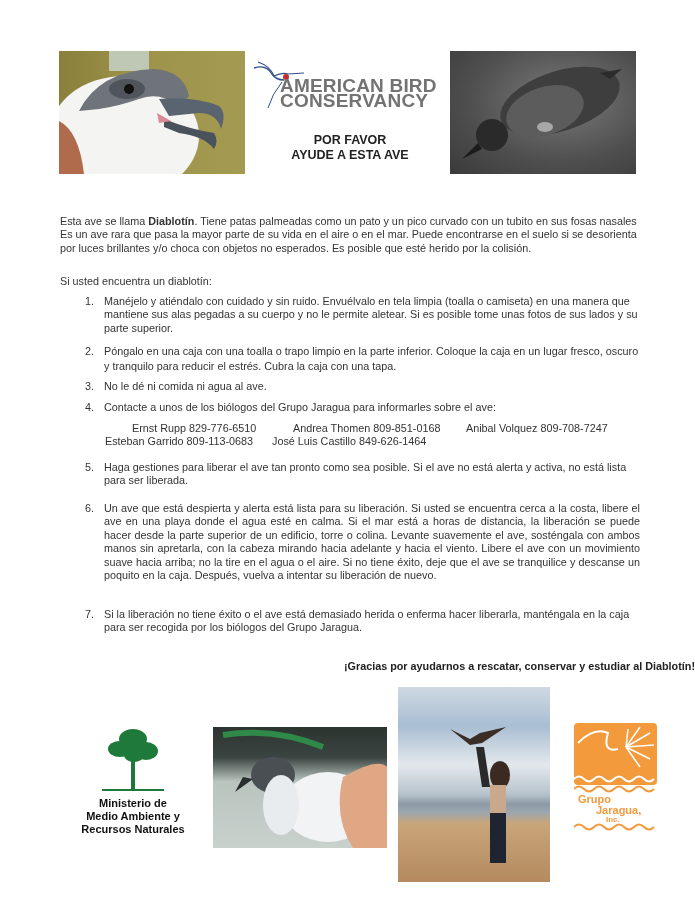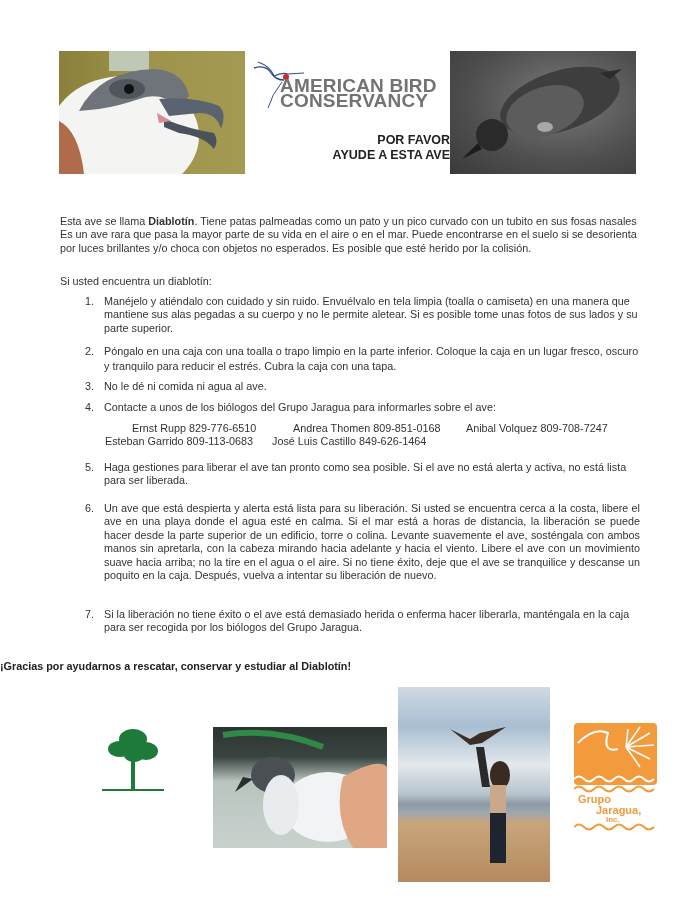--- a/index.html
+++ b/index.html
@@ -14,21 +14,21 @@
   #photo-burrow { left:450px; top:51px; width:186px; height:123px;
     background:radial-gradient(ellipse at 60% 40%,#7a7a7a 0%,#4e4e4e 60%,#3a3a3a 100%); }
 
   
   #abc-logo { left:252px; top:60px; width:150px; height:56px; }
   .abc-text { position:absolute; left:28px; font-weight:bold; color:#737373;
     font-size:19px; letter-spacing:0.2px; line-height:15px; white-space:nowrap; }
   #abc-line1 { top:18px; }
   #abc-line2 { top:33px;text-align:center; }
 
-  #title { left:250px; top:133px; width:200px; text-align:right;
+  #title { left:250px; top:133px; width:200px; text-align:center;
     font-weight:bold; font-size:12.5px; line-height:15px; color:#222; }
 
   
   .p { position:absolute; left:60px; width:580px; font-size:10.8px; line-height:13.4px; color:#333; }
   #intro { top:215px; }
   #lead { top:275px; }
 
   .li { position:absolute; left:85px; width:555px; font-size:10.8px; line-height:13.4px; color:#333; }
   .li .num { position:absolute; left:0; top:0; width:16px; }
   .li .txt { display:block; margin-left:19px; }
@@ -43,21 +43,21 @@
   #li7 { top:608px; }
 
   .contacts { position:absolute; left:105px; top:422px; font-size:10.8px; line-height:13px; color:#333; }
   .contact { position:absolute; white-space:nowrap; }
   #c0 { left:0; top:0;padding-left:27px; }
   #c1 { left:168px; top:0;margin-left:20px; }
   #c2 { left:361px; top:0; }
   #c3 { left:0; top:13px; }
   #c4 { left:167px; top:13px; }
 
-  #thanks { left:0; top:660px; width:695px; text-align:left; font-weight:bold;
+  #thanks { left:0; top:660px; width:695px; text-align:right; font-weight:bold;
     font-size:10.8px; color:#222; }
 
   
   #ministerio-logo { left:78px; top:725px; width:110px; height:115px; }
   #ministerio-text { position:absolute; left:0; top:72px; width:110px; text-align:center;
     font-weight:bold; font-size:11px; line-height:13px; color:#111; }
   #photo-towel { left:213px; top:727px; width:174px; height:121px;
     background:linear-gradient(180deg,#2c3430 0%,#3a4440 25%,#b9c4bf 45%,#c9d1cd 100%); }
   #photo-beach { left:398px; top:687px; width:152px; height:195px;
     background:linear-gradient(180deg,#cfd9e3 0%,#a9bed2 20%,#e3e8ec 40%,#b7c3cc 55%,#8d9aa5 60%,#9aa7b0 64%,#c9a57a 70%,#b48a5e 100%); }
@@ -154,20 +154,25 @@
 
 <div class="abs" id="ministerio-logo">
   <svg class="abs" style="left:20px;top:0" width="70" height="70" viewBox="0 0 70 70">
     <ellipse cx="35" cy="14" rx="14" ry="10" fill="#1e7a3a"></ellipse>
     <ellipse cx="22" cy="24" rx="12" ry="8" fill="#1e7a3a"></ellipse>
     <ellipse cx="48" cy="26" rx="12" ry="9" fill="#1e7a3a"></ellipse>
     <ellipse cx="36" cy="30" rx="10" ry="7" fill="#1e7a3a"></ellipse>
     <rect x="33" y="28" width="4" height="36" fill="#1e7a3a"></rect>
     <rect x="4" y="64" width="62" height="2" fill="#1e7a3a"></rect>
   </svg>
+  <div id="ministerio-text">
+    <div>Ministerio de</div>
+    <div>Medio Ambiente y</div>
+    <div>Recursos Naturales</div>
+  </div>
 </div>
 
 <div class="photo" id="photo-towel">
   <svg width="174" height="121" viewBox="0 0 174 121">
     <path d="M10 8 Q60 0 110 20" stroke="#2f8a4a" stroke-width="6" fill="none"></path>
     <ellipse cx="115" cy="80" rx="45" ry="35" fill="#f1f3f5"></ellipse>
     <ellipse cx="60" cy="48" rx="22" ry="18" fill="#4a4f54"></ellipse>
     <ellipse cx="68" cy="78" rx="18" ry="30" fill="#e9ecee"></ellipse>
     <path d="M40 52 L22 65 L30 50 Z" fill="#2a2d30"></path>
     <path d="M130 50 Q165 30 174 40 L174 121 L140 121 Q120 90 130 50 Z" fill="#e0a784"></path>

